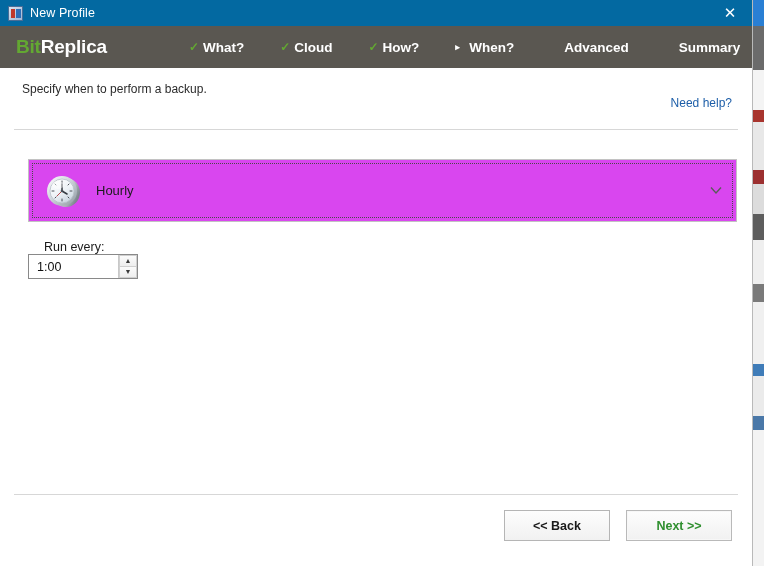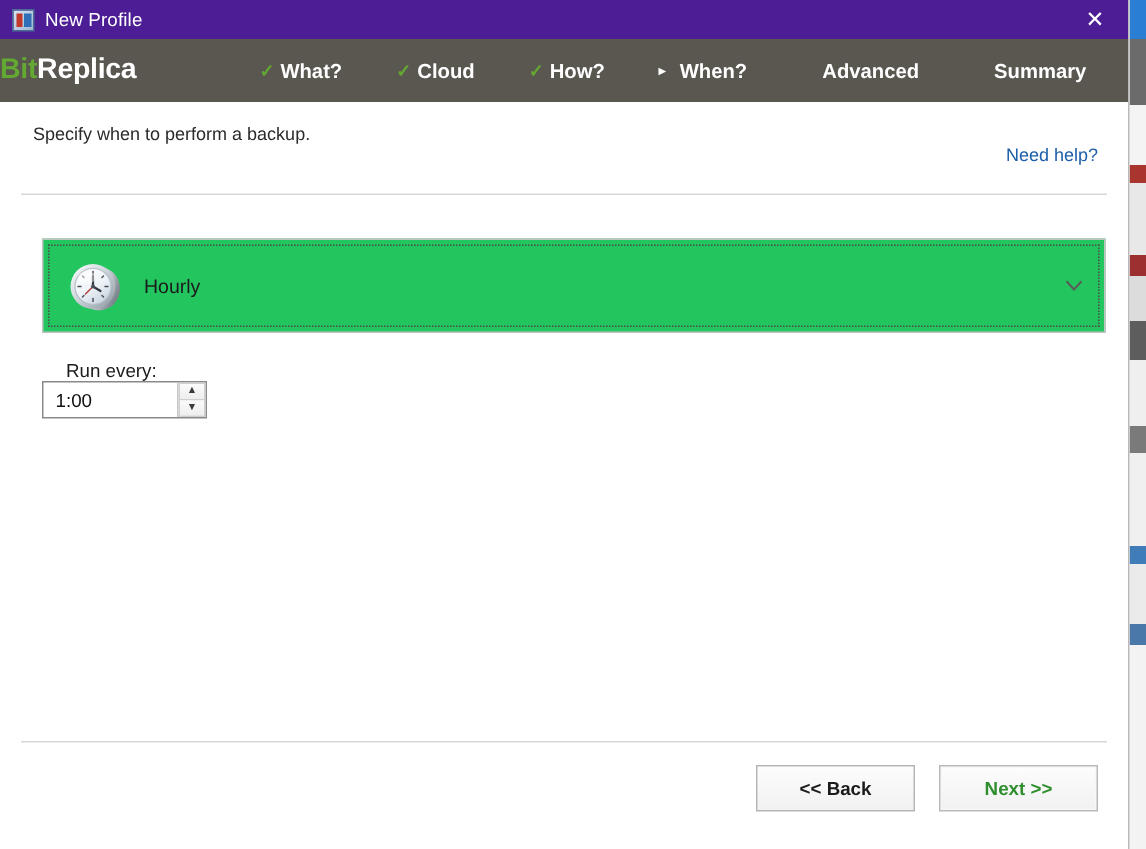--- a/index.html
+++ b/index.html
@@ -34,21 +34,21 @@
     background: #ffffff;
     border-right: 1px solid #b9b9b9;
     box-sizing: border-box;
     overflow: hidden;
   }
 
   
   #titlebar {
     position: relative;
     height: 26px;
-    background: #4c1d95;
+    background: #0369a1;
     display: flex;
     align-items: center;
     padding-left: 8px;
     box-sizing: border-box;
   }
   #titlebar .app-icon {
     width: 15px; height: 15px;
     margin-right: 7px;
     position: relative;
     background: linear-gradient(135deg,#d8e4f2 0%, #9fb7d4 100%);
@@ -84,20 +84,21 @@
     cursor: pointer;
   }
 
   
   #navbar {
     height: 42px;
     background: #5a5751;
     display: flex;
     align-items: center;
     box-sizing: border-box;
+    padding-left: 16px;
   }
   #brand {
     font-size: 19px;
     font-weight: bold;
     letter-spacing: -.2px;
     margin-right: 82px;
     white-space: nowrap;
   }
   #brand .bit { color: #63a832; }
   #brand .replica { color: #ffffff; }
@@ -168,21 +169,21 @@
     box-sizing: border-box;
   }
 
   
   #schedule-combo {
     position: absolute;
     left: 28px;
     top: 29px;
     width: 709px;
     height: 63px;
-    background: #22c55e;
+    background: #d946ef;
     border: 1px solid #c2c2c2;
     box-sizing: border-box;
     cursor: pointer;
   }
   #schedule-combo .focus-ring {
     position: absolute;
     left: 3px; top: 3px; right: 3px; bottom: 3px;
     border: 1px dotted #4a4a4a;
     box-sizing: border-box;
     pointer-events: none;

